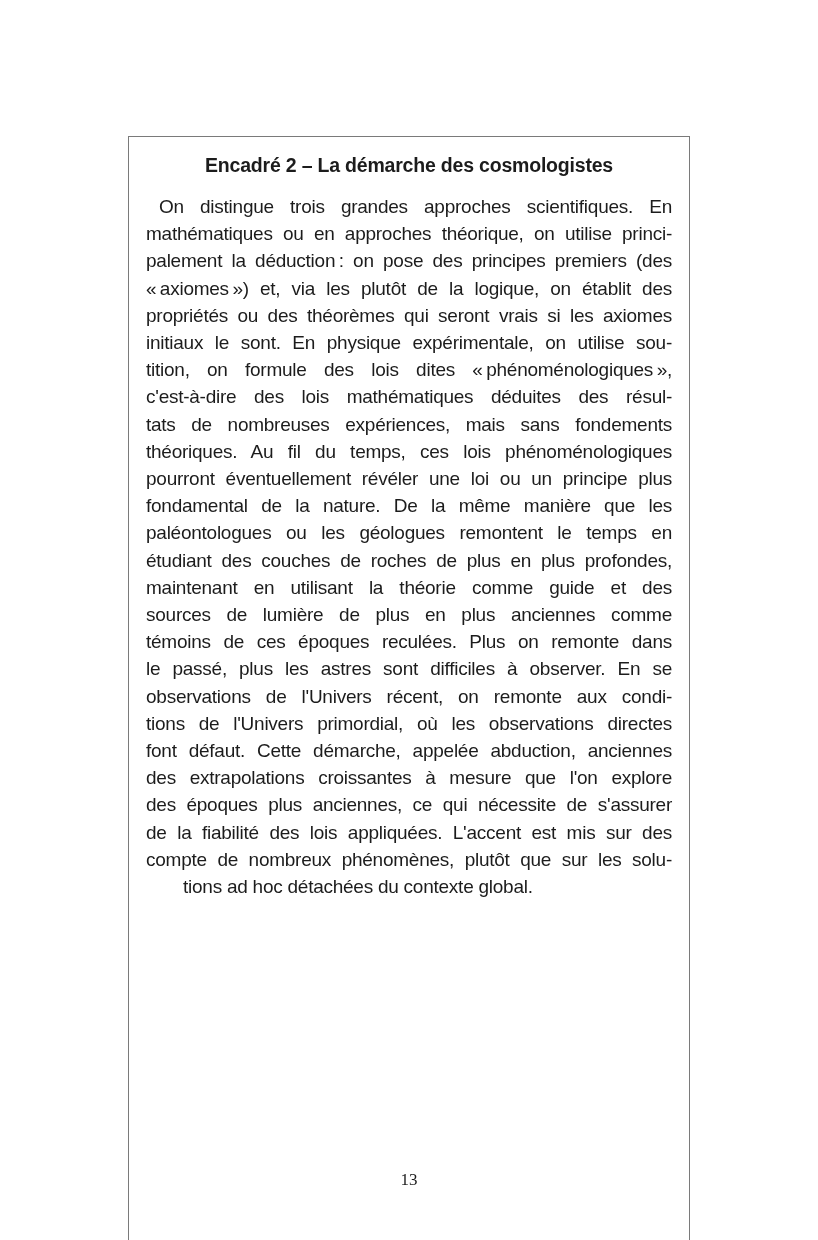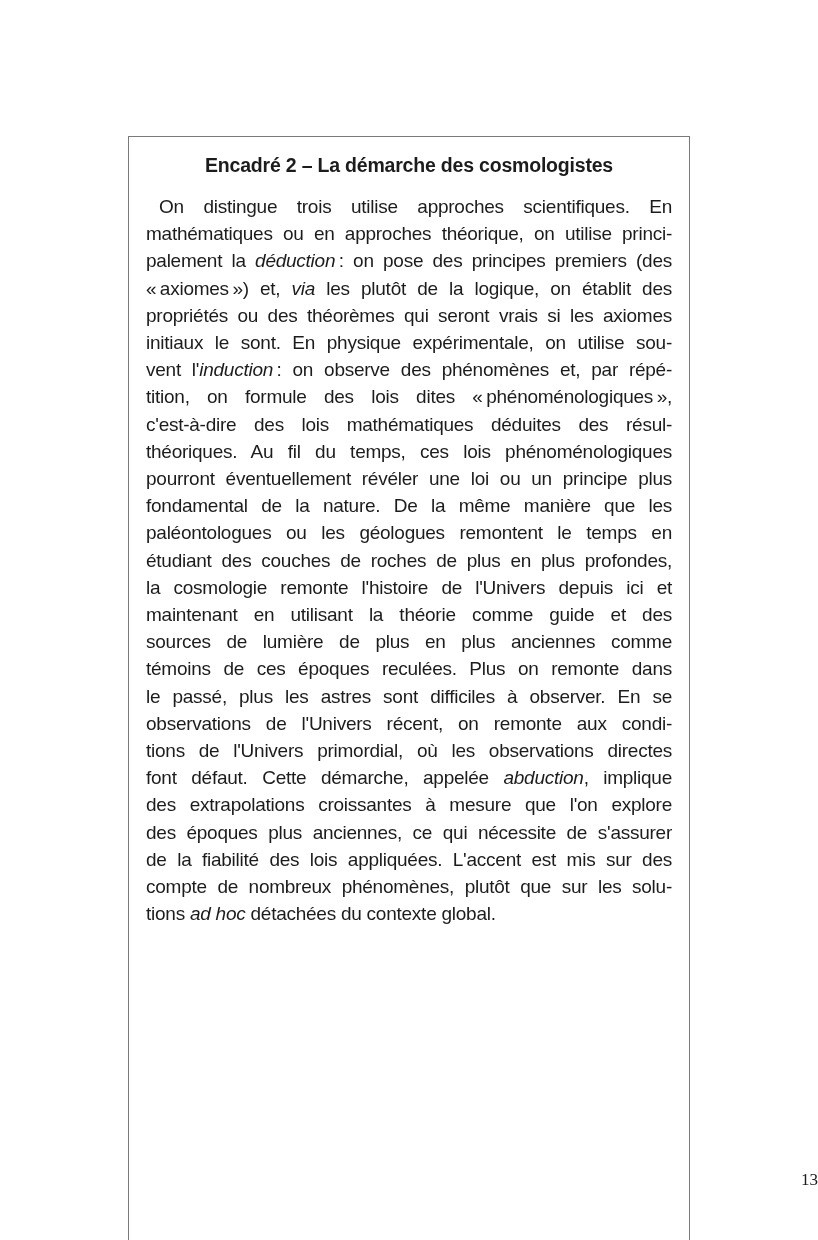--- a/index.html
+++ b/index.html
@@ -45,64 +45,63 @@
     line-height: 27.2px;
     letter-spacing: -0.25px;
     text-align: justify;
     text-align-last: justify;
   }
   .tline.indent {
     text-indent: 13px;
   }
   .tline.last {
     text-align-last: left;
+    margin-left: 37px;
   }
   .it {
-    font-style: italic;
   }
   .page-number {
     position: absolute;
     left: 0;
     top: 1170px;
     width: 100%;
-    text-align: right;
+    text-align: center;
     font-family: "Liberation Serif", serif;
     font-size: 17px;
     color: var(--text-color, #1c1c1c);
   }
 </style>
 </head>
 <body>
 
 <div class="page">
   <div class="encadre">
     <div class="encadre-title">Encadré 2 – La démarche des cosmologistes</div>
     <div class="encadre-body">
-        <div class="tline indent"><span>On distingue trois utilise approches scientifiques. En</span></div>
+        <div class="tline indent"><span>On distingue trois grandes approches scientifiques. En</span></div>
         <div class="tline"><span>mathématiques ou en approches théorique, on utilise princi-</span></div>
         <div class="tline"><span>palement la </span><span class="it">déduction</span><span> : on pose des principes premiers (des</span></div>
         <div class="tline"><span>« axiomes ») et, </span><span class="it">via</span><span> les plutôt de la logique, on établit des</span></div>
         <div class="tline"><span>propriétés ou des théorèmes qui seront vrais si les axiomes</span></div>
         <div class="tline"><span>initiaux le sont. En physique expérimentale, on utilise sou-</span></div>
-        <div class="tline"><span>vent l'</span><span class="it">induction</span><span> : on observe des phénomènes et, par répé-</span></div>
         <div class="tline"><span>tition, on formule des lois dites « phénoménologiques »,</span></div>
         <div class="tline"><span>c'est-à-dire des lois mathématiques déduites des résul-</span></div>
+        <div class="tline"><span>tats de nombreuses expériences, mais sans fondements</span></div>
         <div class="tline"><span>théoriques. Au fil du temps, ces lois phénoménologiques</span></div>
         <div class="tline"><span>pourront éventuellement révéler une loi ou un principe plus</span></div>
         <div class="tline"><span>fondamental de la nature. De la même manière que les</span></div>
         <div class="tline"><span>paléontologues ou les géologues remontent le temps en</span></div>
         <div class="tline"><span>étudiant des couches de roches de plus en plus profondes,</span></div>
-        <div class="tline"><span>la cosmologie remonte l'histoire de l'Univers depuis ici et</span></div>
         <div class="tline"><span>maintenant en utilisant la théorie comme guide et des</span></div>
         <div class="tline"><span>sources de lumière de plus en plus anciennes comme</span></div>
         <div class="tline"><span>témoins de ces époques reculées. Plus on remonte dans</span></div>
         <div class="tline"><span>le passé, plus les astres sont difficiles à observer. En se</span></div>
         <div class="tline"><span>observations de l'Univers récent, on remonte aux condi-</span></div>
         <div class="tline"><span>tions de l'Univers primordial, où les observations directes</span></div>
-        <div class="tline"><span>font défaut. Cette démarche, appelée </span><span class="it">abduction</span><span>, implique</span></div>
+        <div class="tline"><span>font défaut. Cette démarche, appelée </span><span class="it">abduction</span><span>, anciennes</span></div>
         <div class="tline"><span>des extrapolations croissantes à mesure que l'on explore</span></div>
         <div class="tline"><span>des époques plus anciennes, ce qui nécessite de s'assurer</span></div>
         <div class="tline"><span>de la fiabilité des lois appliquées. L'accent est mis sur des</span></div>
         <div class="tline"><span>compte de nombreux phénomènes, plutôt que sur les solu-</span></div>
         <div class="tline last"><span>tions </span><span class="it">ad hoc</span><span> détachées du contexte global.</span></div>
       </div>
   </div>
   <div class="page-number">13</div>
 </div>
 

